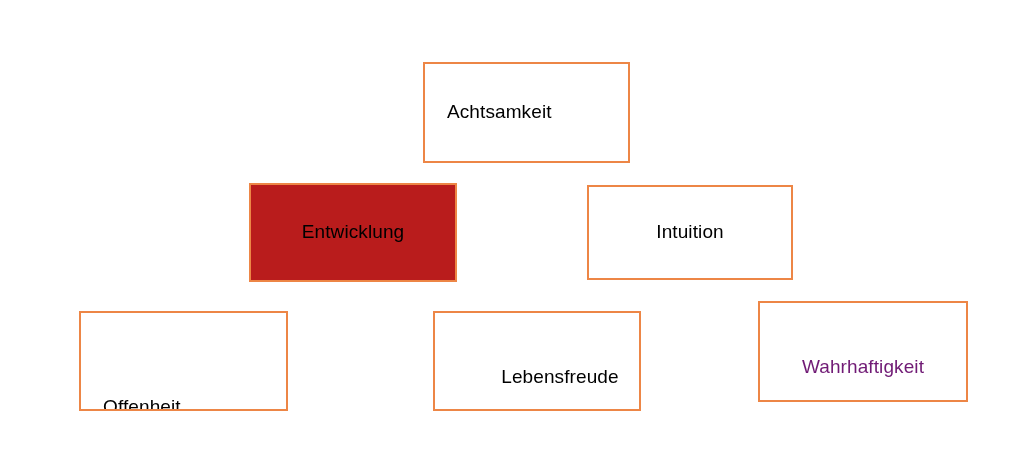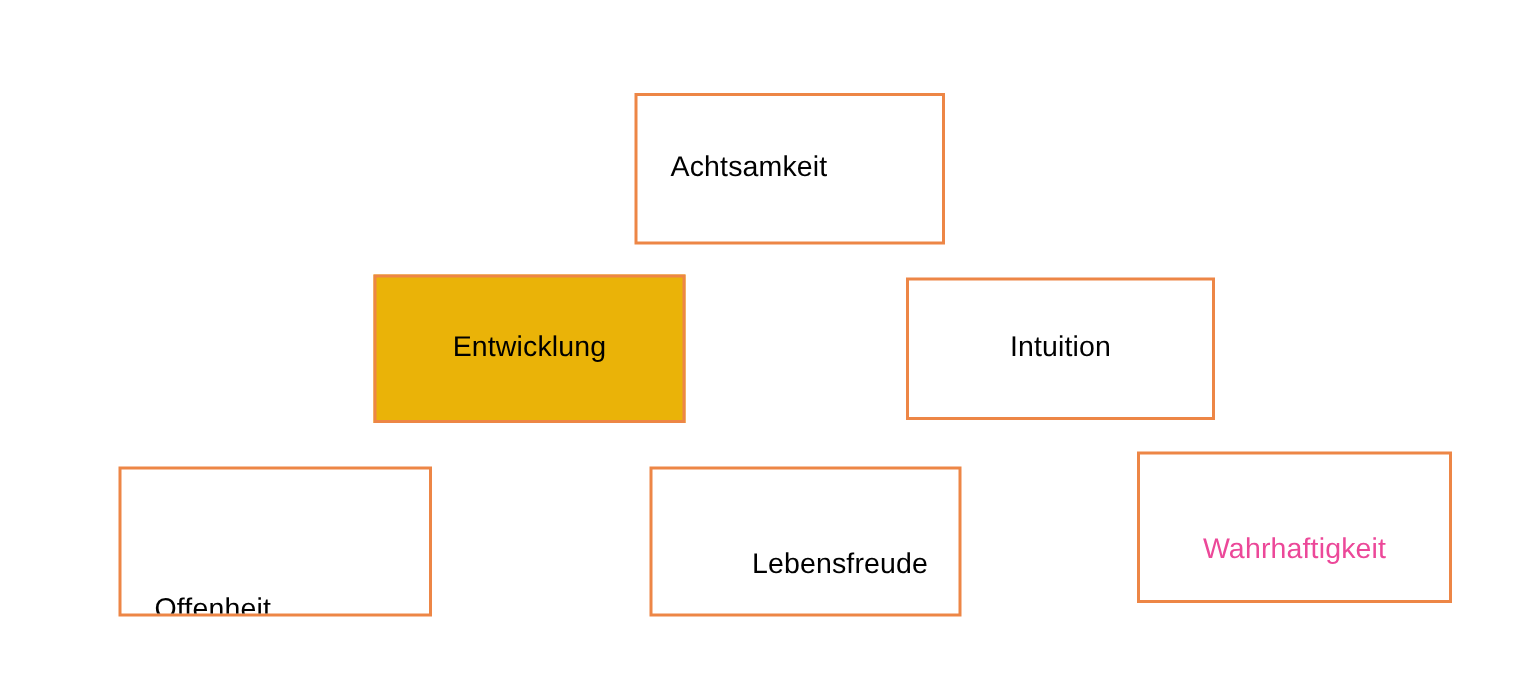--- a/index.html
+++ b/index.html
@@ -54,33 +54,33 @@
 </style>
 </head>
 <body style="background: rgb(255, 255, 255);">
 
 <div id="canvas" style="background: rgb(255, 255, 255);">
 
   <div class="node align-left v-mid" style="left: 423px; top: 62px; width: 207px; height: 101px; border-color: rgb(237, 134, 70); background: rgb(255, 255, 255);">
     <span class="label" style="color: rgb(0, 0, 0);">Achtsamkeit</span>
   </div>
 
-  <div class="node align-center v-mid" style="left: 249px; top: 183px; width: 208px; height: 99px; border-color: rgb(237, 134, 70); background: #eab308;">
+  <div class="node align-center v-mid" style="left: 249px; top: 183px; width: 208px; height: 99px; border-color: rgb(237, 134, 70); background: #b91c1c;">
     <span class="label" style="color: rgb(0, 0, 0);">Entwicklung</span>
   </div>
 
-  <div class="node align-center v-mid" style="left: 604px; top: 185px; width: 206px; height: 95px; border-color: rgb(237, 134, 70); background: rgb(255, 255, 255);">
+  <div class="node align-center v-mid" style="left: 587px; top: 185px; width: 206px; height: 95px; border-color: rgb(237, 134, 70); background: rgb(255, 255, 255);">
     <span class="label" style="color: rgb(0, 0, 0);">Intuition</span>
   </div>
 
   <div class="node align-left v-low soft-bottom" style="left: 79px; top: 311px; width: 209px; height: 100px; border-color: rgb(237, 134, 70); background: rgb(255, 255, 255);">
     <span class="label" style="color: rgb(0, 0, 0);">Offenheit</span>
   </div>
 
   <div class="node align-center v-lower soft-bottom" style="left: 433px; top: 311px; width: 208px; height: 100px; border-color: rgb(237, 134, 70); background: rgb(255, 255, 255); padding-left: 46px;">
     <span class="label" style="color: rgb(0, 0, 0);">Lebensfreude</span>
   </div>
 
   <div class="node align-center v-lower" style="left: 758px; top: 301px; width: 210px; height: 101px; border-color: rgb(237, 134, 70); background: rgb(255, 255, 255);">
-    <span class="label" style="color: #ec4899; text-align: center;">Wahrhaftigkeit</span>
+    <span class="label" style="color: #701a75; text-align: center;">Wahrhaftigkeit</span>
   </div>
 
 </div>
 
 </body></html>

